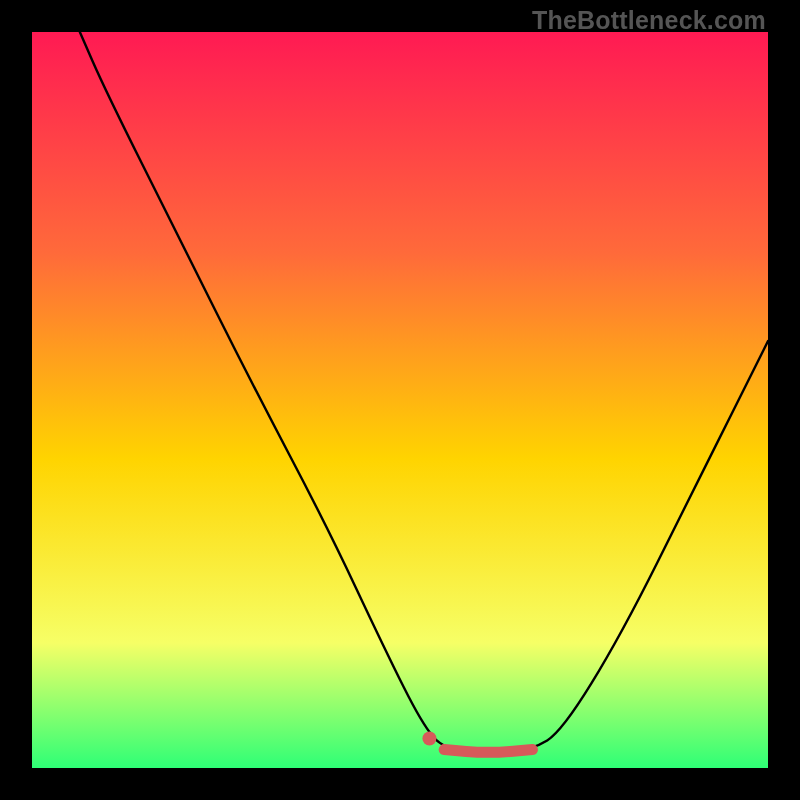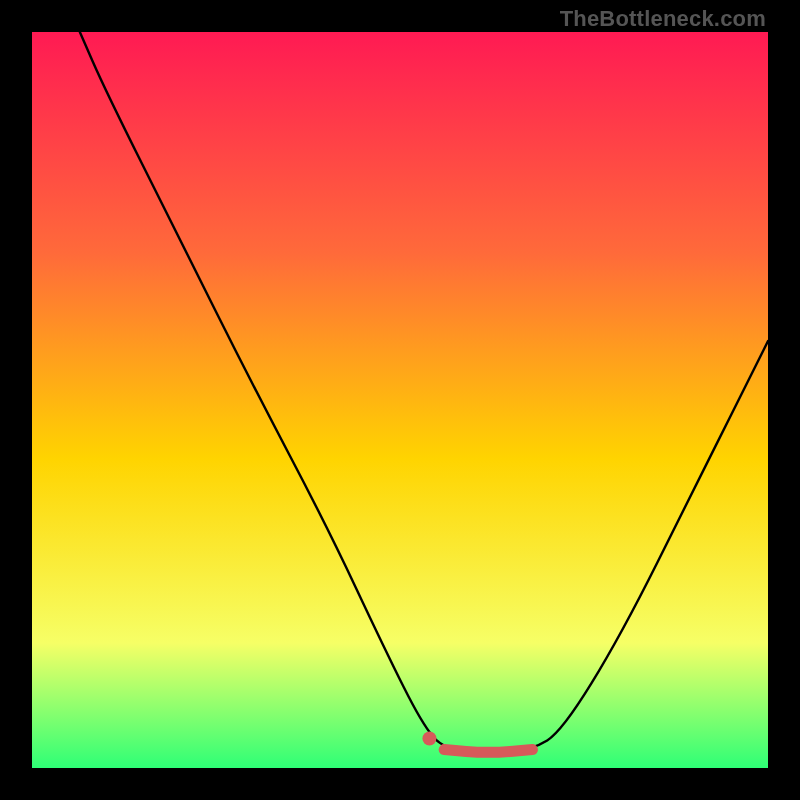--- a/index.html
+++ b/index.html
@@ -24,21 +24,21 @@
     left: 0;
     top: 0;
     width: 736px;
     height: 736px;
   }
   .watermark {
     position: absolute;
     top: 6px;
     right: 34px;
     color: #555555;
-    font-size: 22px;
+    font-size: 25px;
     font-weight: 600;
     letter-spacing: 0.2px;
     user-select: none;
   }
   svg { display: block; }
 </style>
 </head>
 <body>
 
 <div class="frame">

